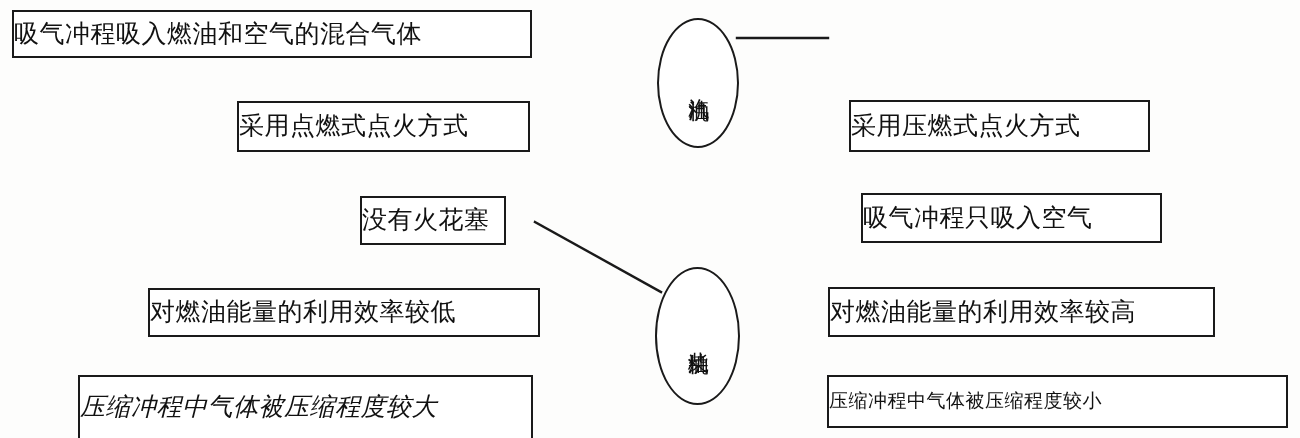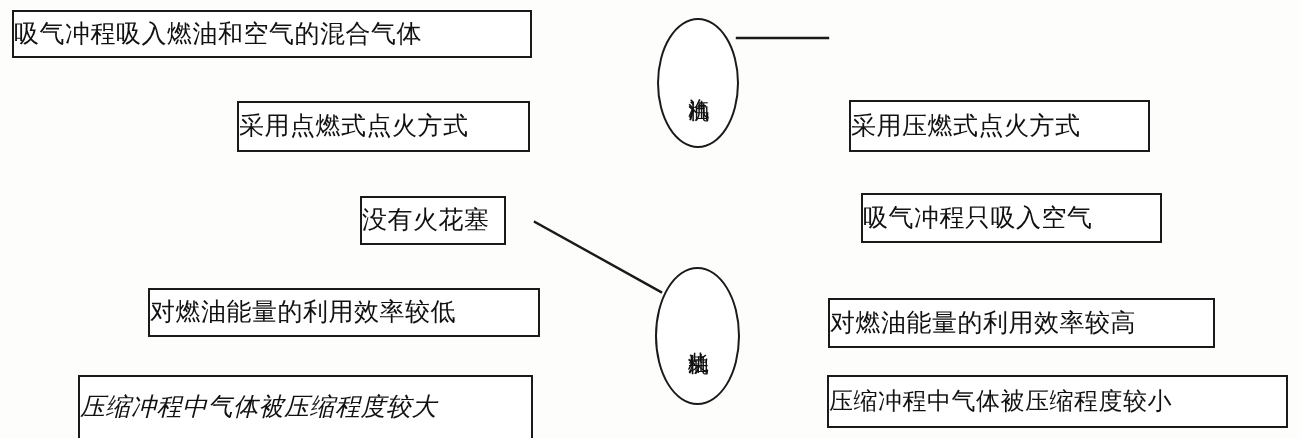--- a/index.html
+++ b/index.html
@@ -105,21 +105,21 @@
 
 
   <div class="node-box" style="left:849px; top:100px; width:301px; height:52px; font-size:25px;">
     <span class="label">采用压燃式点火方式</span>
   </div>
 
   <div class="node-box" style="left:861px; top:193px; width:301px; height:50px; font-size:25px;">
     <span class="label">吸气冲程只吸入空气</span>
   </div>
 
-  <div class="node-box" style="left:828px; top:298px; width:387px; height:50px; font-size:25px;">
+  <div class="node-box" style="left:828px; top:287px; width:387px; height:50px; font-size:25px;">
     <span class="label">对燃油能量的利用效率较高</span>
   </div>
 
-  <div class="node-box" style="left:827px; top:375px; width:461px; height:53px; font-size:24px;">
+  <div class="node-box" style="left:827px; top:375px; width:461px; height:53px; font-size:19px;">
     <span class="label">压缩冲程中气体被压缩程度较小</span>
   </div>
 
 </div>
 
 </body></html>

